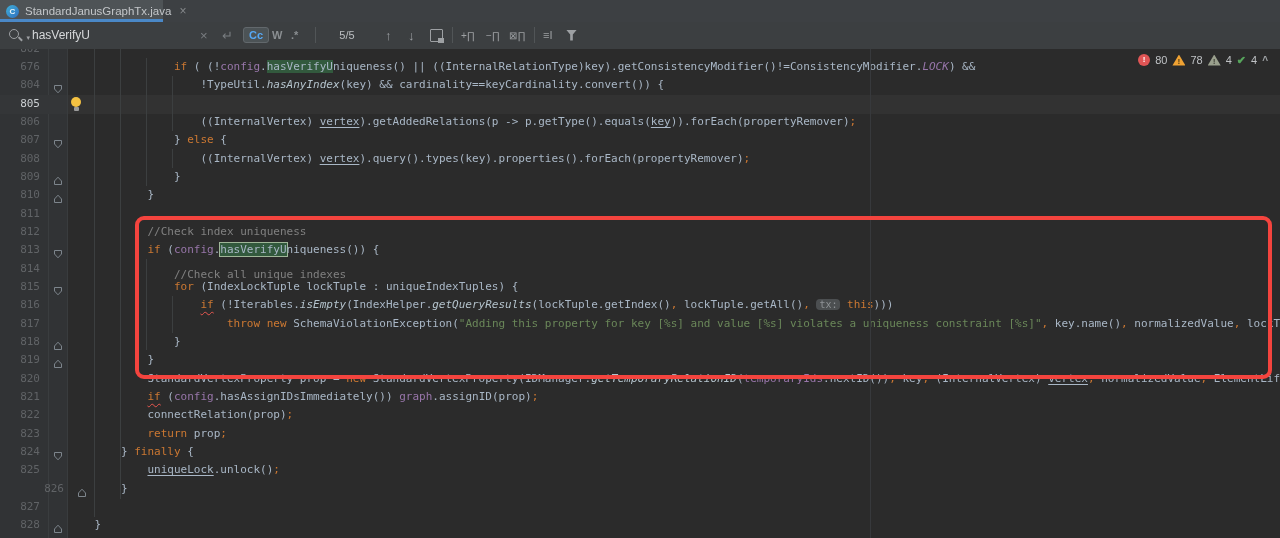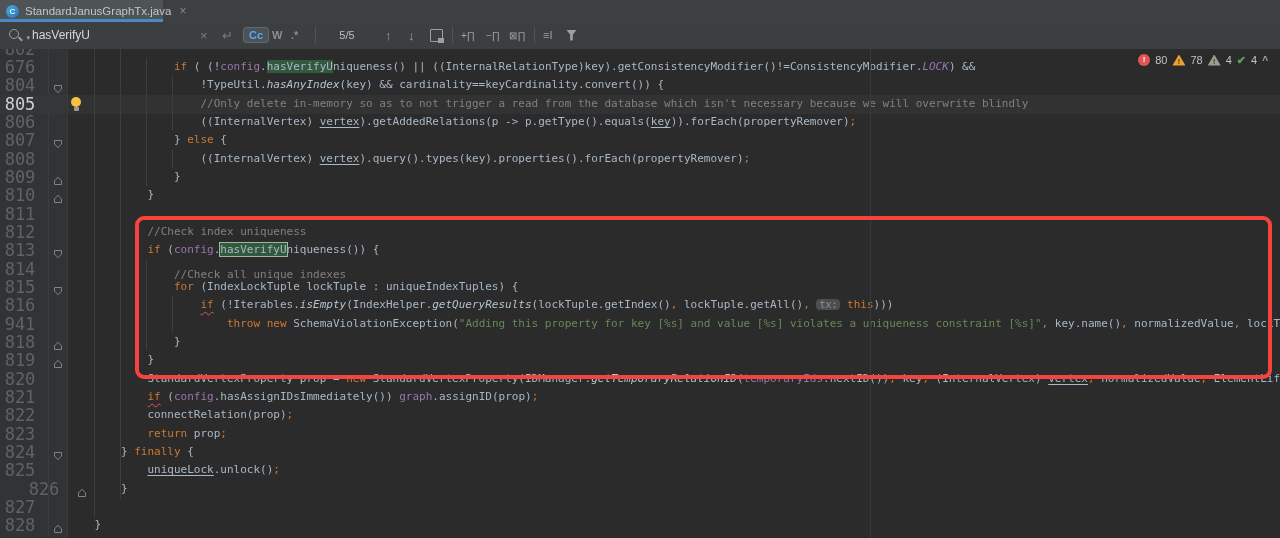--- a/index.html
+++ b/index.html
@@ -51,22 +51,22 @@
   .tk-unl{color:#a9b7c6;text-decoration:underline;text-underline-offset:2px;}
   .tk-sem{color:#cc7832}
   .tk-hl{background:#32593d;}
   .tk-hlc{background:#32593d;box-shadow:0 0 0 1px #9fb698;}
   .tk-hint{background:#4c4f51;color:#8f9396;border-radius:4px;padding:0 3px;font-size:10px;}
   
   .gutter{position:absolute;left:0;top:0;width:67px;height:489px;background:#313335;border-right:1px solid #393c3e;z-index:4;}
   .gutter::before{content:"";position:absolute;left:48px;top:0;width:1px;height:100%;background:#3a3d3f;}
   .gutter-line{position:absolute;left:0;width:67px;height:19px;}
   .gutter-line.cur{background:#343638;}
-  .lnum{position:absolute;left:0;top:0;width:40px;text-align:center;color:#606366;
-    font-family:"DejaVu Sans Mono",monospace;font-size:17px;line-height:18.33px;}
+  .lnum{position:absolute;left:0;top:0;width:40px;text-align:right;color:#606366;
+    font-family:"DejaVu Sans Mono",monospace;font-size:11px;line-height:18.33px;}
   .gutter-line.cur .lnum{color:#ccd0d3;}
   .fold{position:absolute;left:53px;top:4px;width:10px;height:10px;}
   
   .ig{position:absolute;width:1px;background:#3c3f40;z-index:1;}
   .margin-line{position:absolute;left:870px;top:0;width:1px;height:489px;background:#37393c;z-index:1;}
   .hlbox{position:absolute;left:135px;top:167px;width:1129px;height:155px;border:4px solid #f4443e;border-radius:9px;z-index:3;}
   .bulb{position:absolute;left:70px;width:12px;height:15px;z-index:2;}
   .bulb .glass{position:absolute;left:1px;top:0;width:10px;height:10px;border-radius:50%;background:#f5c242;}
   .bulb .base{position:absolute;left:3.5px;top:10px;width:5px;height:4px;background:#9b9b9b;border-radius:1px;}
   .inspections{position:absolute;top:3px;right:12px;height:16px;display:flex;align-items:center;gap:5px;z-index:5;}
@@ -157,21 +157,21 @@
   <div class="ig" style="left:146px;top:210px;height:91px;"></div>
   <div class="ig" style="left:172px;top:27px;height:55px;"></div>
   <div class="ig" style="left:172px;top:100px;height:19px;"></div>
   <div class="ig" style="left:172px;top:247px;height:37px;"></div>
   <div class="margin-line"></div>
 
   <div>
       <div class="code-line" style="top: -9.3px;"></div>
       <div class="code-line" style="top: 9.03px;"><span class="tk-pln">                </span><span class="tk-kw">if</span><span class="tk-pln"> ( (!</span><span class="tk-fld">config</span><span class="tk-pln">.</span><span class="tk-hl">hasVerifyU</span><span class="tk-pln">niqueness() || ((InternalRelationType)key).getConsistencyModifier()!=ConsistencyModifier.</span><span class="tk-sfl">LOCK</span><span class="tk-pln">) &amp;&amp;</span></div>
       <div class="code-line" style="top: 27.36px;"><span class="tk-pln">                    !TypeUtil.</span><span class="tk-smt">hasAnyIndex</span><span class="tk-pln">(key) &amp;&amp; cardinality==keyCardinality.convert()) {</span></div>
-      <div class="code-line cur" style="top: 45.69px;"><span class="tk-pln">                    </span><span class="tk-cmt">//Only delete in-memory so as to not trigger a read from the database which isn't necessary because we will overwrite blindly</span></div>
+      <div class="code-line cur" style="top: 45.69px;"><span class="tk-pln">                    </span></div>
       <div class="code-line" style="top: 64.02px;"><span class="tk-pln">                    ((InternalVertex) </span><span class="tk-unl">vertex</span><span class="tk-pln">).getAddedRelations(p -&gt; p.getType().equals(</span><span class="tk-unl">key</span><span class="tk-pln">)).forEach(propertyRemover)</span><span class="tk-sem">;</span></div>
       <div class="code-line" style="top: 82.35px;"><span class="tk-pln">                } </span><span class="tk-kw">else</span><span class="tk-pln"> {</span></div>
       <div class="code-line" style="top: 100.68px;"><span class="tk-pln">                    ((InternalVertex) </span><span class="tk-unl">vertex</span><span class="tk-pln">).query().types(key).properties().forEach(propertyRemover)</span><span class="tk-sem">;</span></div>
       <div class="code-line" style="top: 119.01px;"><span class="tk-pln">                }</span></div>
       <div class="code-line" style="top: 137.34px;"><span class="tk-pln">            }</span></div>
       <div class="code-line" style="top: 155.67px;"></div>
       <div class="code-line" style="top: 174px;"><span class="tk-pln">            </span><span class="tk-cmt">//Check index uniqueness</span></div>
       <div class="code-line" style="top: 192.33px;"><span class="tk-pln">            </span><span class="tk-kw">if</span><span class="tk-pln"> (</span><span class="tk-fld">config</span><span class="tk-pln">.</span><span class="tk-hlc">hasVerifyU</span><span class="tk-pln">niqueness()) {</span></div>
       <div class="code-line" style="top: 217px;"><span class="tk-pln">                </span><span class="tk-cmt">//Check all unique indexes</span></div>
       <div class="code-line" style="top: 228.99px;"><span class="tk-pln">                </span><span class="tk-kw">for</span><span class="tk-pln"> (IndexLockTuple lockTuple : uniqueIndexTuples) {</span></div>
@@ -251,21 +251,21 @@
         <div class="gutter-line" style="top: 228.99px;">
           <span class="lnum">815</span>
           <span class="fold"><svg width="10" height="10" viewBox="0 0 10 10">
               <path d="M1.5 1.5 H8.5 V5 L5 8.8 L1.5 5 Z" fill="none" stroke="#7d858c" stroke-width="1"></path>
             </svg></span>
         </div>
         <div class="gutter-line" style="top: 247.32px;">
           <span class="lnum">816</span>
         </div>
         <div class="gutter-line" style="top: 265.65px;">
-          <span class="lnum">941</span>
+          <span class="lnum">817</span>
         </div>
         <div class="gutter-line" style="top: 283.98px;">
           <span class="lnum">818</span>
           <span class="fold"><svg width="10" height="10" viewBox="0 0 10 10">
               <path d="M1.5 8.5 H8.5 V5 L5 1.2 L1.5 5 Z" fill="none" stroke="#7d858c" stroke-width="1"></path>
             </svg></span>
         </div>
         <div class="gutter-line" style="top: 302.31px;">
           <span class="lnum">819</span>
           <span class="fold"><svg width="10" height="10" viewBox="0 0 10 10">

